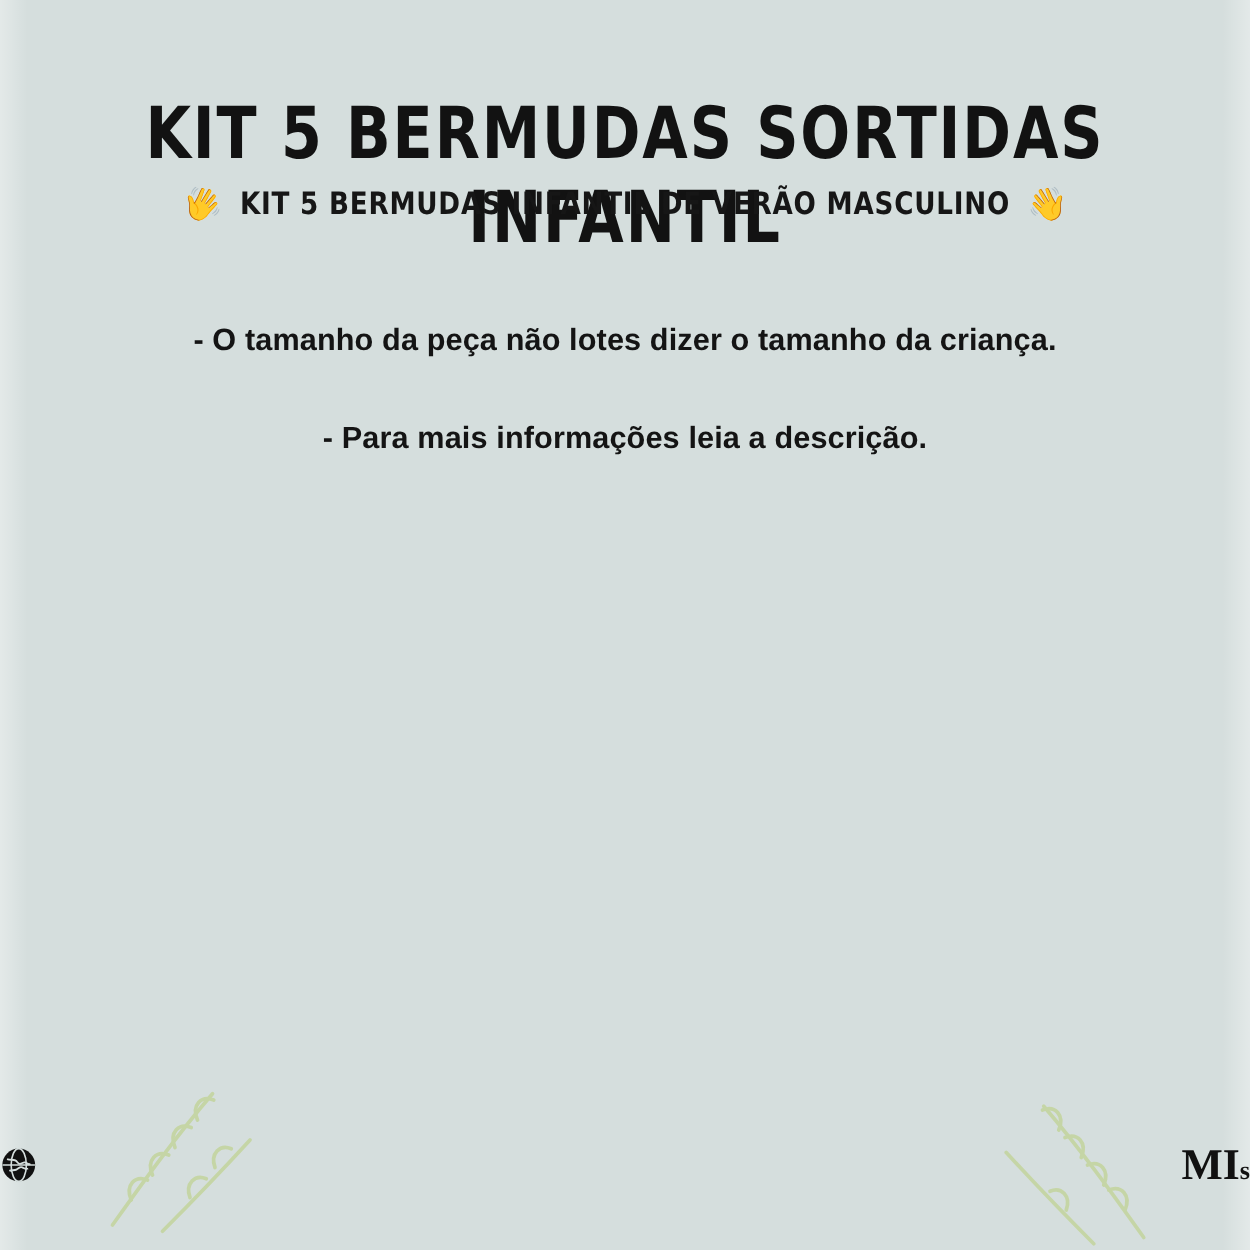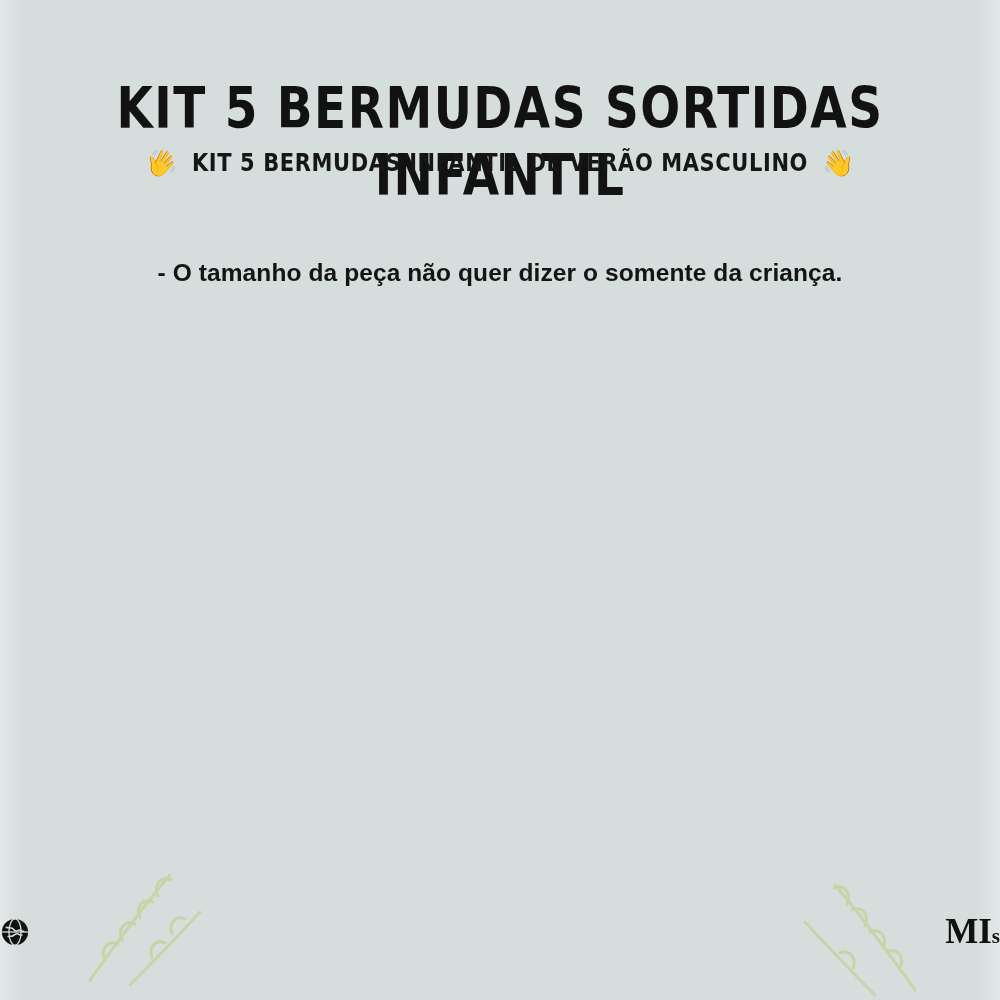--- a/index.html
+++ b/index.html
@@ -130,21 +130,22 @@
 
   <div class="title">KIT 5 BERMUDAS SORTIDAS INFANTIL</div>
 
   <div class="subtitle-row">
     <span class="hand left">👋</span>
     <span class="subtitle">KIT 5 BERMUDAS INFANTIL DE VERÃO MASCULINO</span>
     <span class="hand">👋</span>
   </div>
 
   <div class="bullets">
-    <div class="bullet">- O tamanho da peça não quer dizer o somente da criança.</div>
+    <div class="bullet">- O tamanho da peça não lotes dizer o tamanho da criança.</div>
+    <div class="bullet">- Para mais informações leia a descrição.</div>
   </div>
 
   <svg class="sprig" style="left:60px; bottom:10px;" width="190" height="150" viewBox="0 0 190 150">
     <g stroke="#b9cf7a" stroke-width="3" fill="none" stroke-linecap="round">
       <path d="M30 140 C55 105 80 70 110 35"></path>
       <path d="M45 120 C40 108 48 100 58 104"></path>
       <path d="M62 100 C57 88 65 80 75 84"></path>
       <path d="M80 78 C75 66 83 58 93 62"></path>
       <path d="M98 56 C93 44 101 36 111 40"></path>
       <path d="M70 145 C95 120 118 96 140 72"></path>

